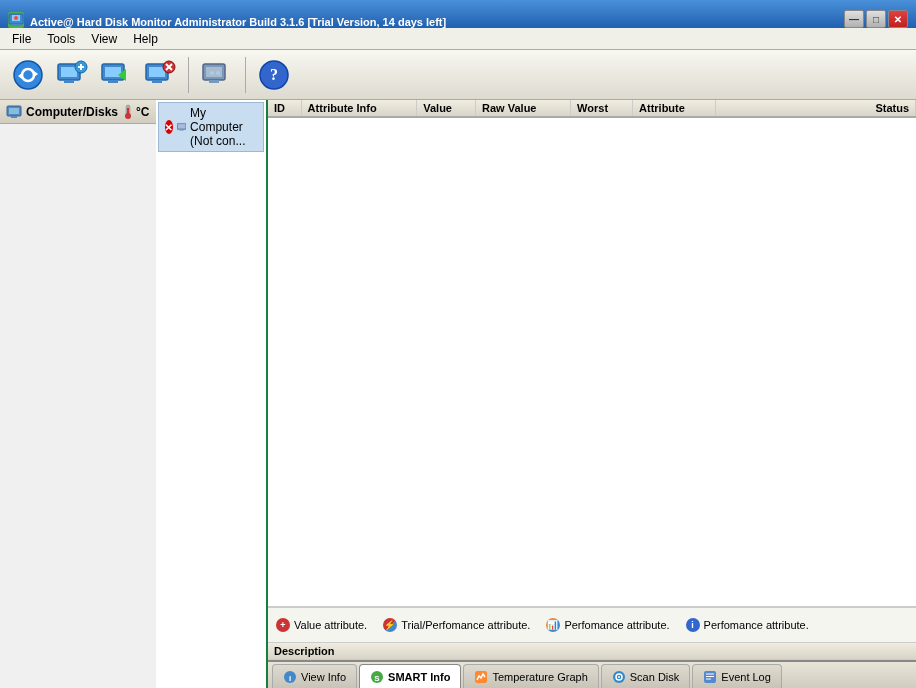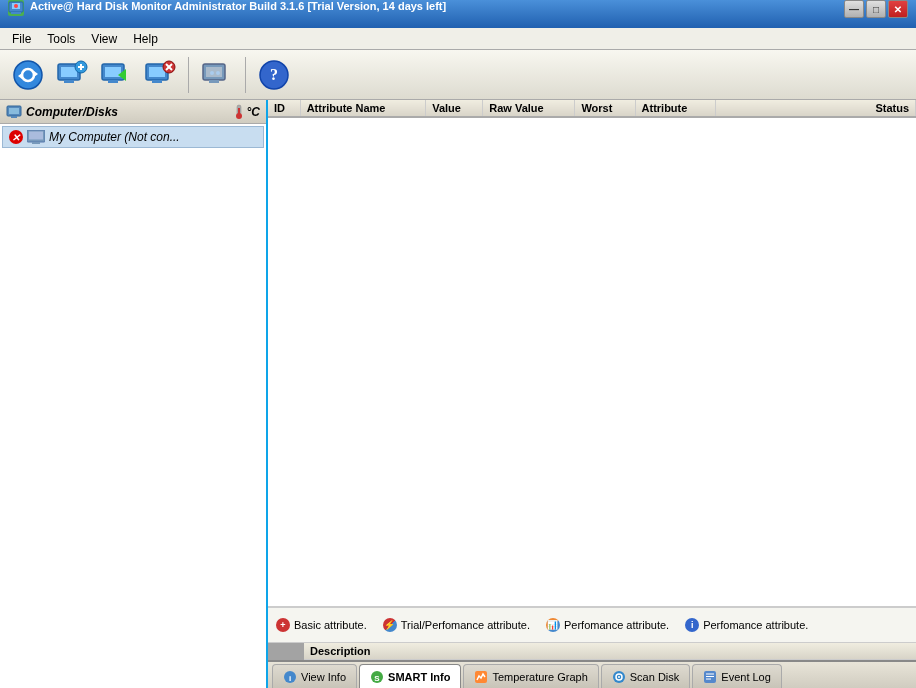--- a/index.html
+++ b/index.html
@@ -11,21 +11,21 @@
       height: 688px;
       overflow: hidden;
     }
 
     
     .title-bar {
       background: linear-gradient(to bottom, #4a90d9, #2060b0);
       color: white;
       height: 28px;
       display: flex;
-      align-items: flex-start;
+      align-items: flex-end;
       padding: 0 8px;
       font-size: 12px;
       font-weight: bold;
       user-select: none;
     }
     .title-bar-icon {
       width: 16px;
       height: 16px;
       margin-right: 6px;
       background: #4CAF50;
@@ -86,24 +86,23 @@
     
     .main-container {
       display: flex;
       height: calc(688px - 28px - 22px - 50px);
       background: #f0f0f0;
     }
 
     
     .left-panel {
       width: 268px;
-      border-right: 2px solid #0ea5e9;
-      display: flex;
-      flex-direction: column;
-      font-style: italic;
+      border-right: 2px solid #15803d;
+      display: flex;
+      flex-direction: row;
     }
     .left-panel-header {
       background: linear-gradient(to bottom, #e8e4d8, #d0ccc0);
       border-bottom: 1px solid #aaa;
       height: 24px;
       display: flex;
       align-items: center;
       padding: 0 6px;
       gap: 4px;
       font-size: 12px;
@@ -189,23 +188,22 @@
       display: flex; align-items: center; justify-content: center;
       font-size: 9px; font-weight: bold; color: white;
     }
     .legend-cross { background: #cc3333; }
     .legend-mixed { background: linear-gradient(135deg, #cc3333 50%, #4488cc 50%); }
     .legend-chart { background: linear-gradient(135deg, #ee8833 50%, #4488cc 50%); }
     .legend-info { background: #3366cc; }
 
     
     .description-area {
-      background: #a3a3a3;
+      background: #a16207;
       border: none;
-      padding-left: 36px;
     }
     .description-header {
       background: linear-gradient(to bottom, #f0ede0, #d8d4c8);
       padding: 2px 6px;
       font-weight: bold;
       font-size: 11px;
       border-bottom: 1px solid #ccc;
     }
     .description-content {
       background: #e8f4f8;
@@ -372,37 +370,37 @@
     </div>
   </div>
 
   <div class="right-panel">
 
     <div class="table-area">
       <table class="smart-table">
         <thead>
           <tr>
             <th>ID</th>
-            <th>Attribute Name</th>
+            <th>Attribute Info</th>
             <th>Value</th>
             <th>Raw Value</th>
             <th>Worst</th>
             <th>Attribute</th>
             <th style="width:200px;text-align:right;">Status</th>
           </tr>
         </thead>
         <tbody>
         </tbody>
       </table>
     </div>
 
     <div class="legend-area">
       <div class="legend-item">
         <div class="legend-icon legend-cross">+</div>
-        <span>Basic attribute.</span>
+        <span>Value attribute.</span>
       </div>
       <div class="legend-item">
         <div class="legend-icon legend-mixed">⚡</div>
         <span>Trial/Perfomance attribute.</span>
       </div>
       <div class="legend-item">
         <div class="legend-icon legend-chart">📊</div>
         <span>Perfomance attribute.</span>
       </div>
       <div class="legend-item">

